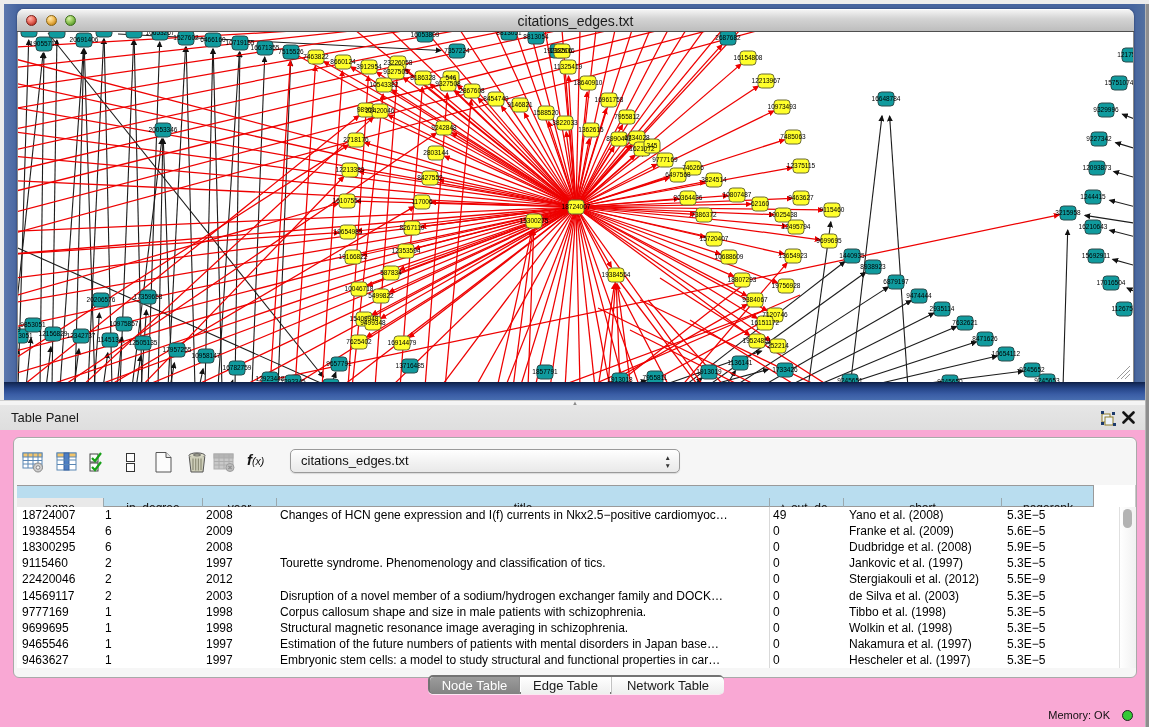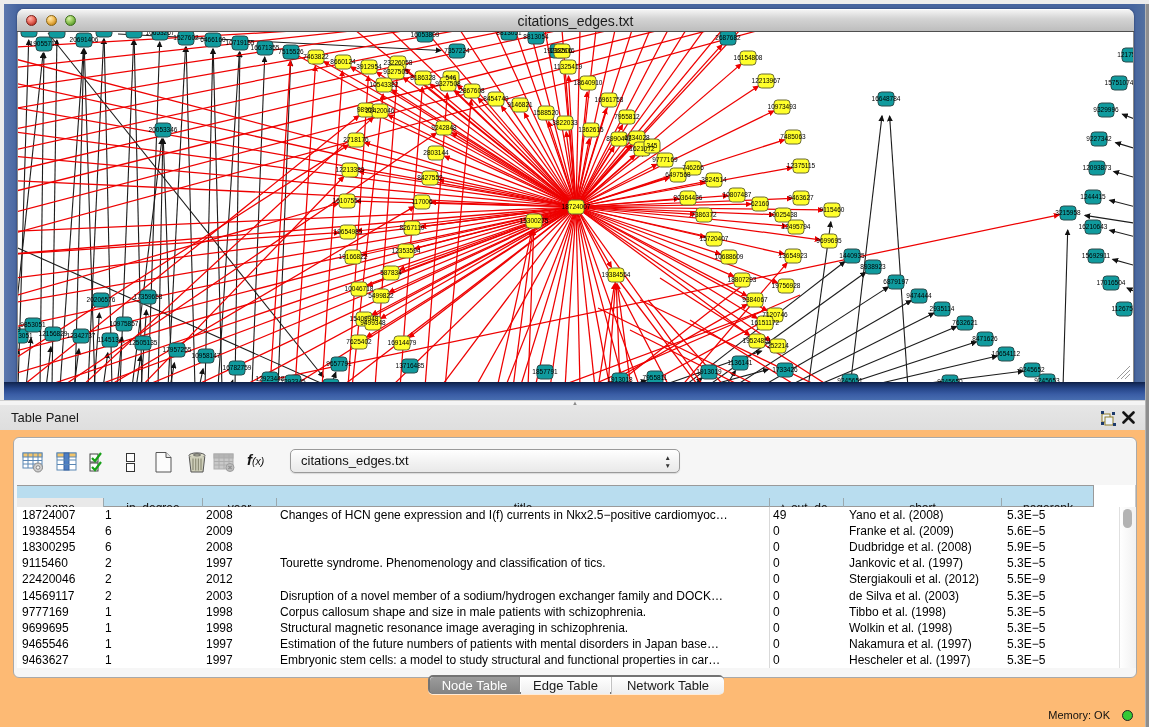--- a/index.html
+++ b/index.html
@@ -19,21 +19,21 @@
 .tl{width:11px;height:11px;border-radius:50%;top:6px}
 #tlr{left:9px;background:radial-gradient(circle at 35% 28%,#ffb6ad,#ee7568 40%,#c03a2e 75%,#a72a20);border:1px solid #7e1f18}
 #tly{left:29px;background:radial-gradient(circle at 35% 28%,#ffe9b0,#f3c160 40%,#cd8f24 75%,#b37a1a);border:1px solid #8a6512}
 #tlg{left:48px;background:radial-gradient(circle at 35% 28%,#d8f3ae,#9ccd61 40%,#62a234 75%,#4e8c26);border:1px solid #3c6d1b}
 #gcontent{left:0;top:23px;width:1117px;height:350px;background:#fff;border-left:1px solid #8a8a8a;border-right:1px solid #8a8a8a}
 #graph{position:absolute;left:0;top:0}
 #grip{right:2px;bottom:2px;width:16px;height:16px}
 
 #divbar{left:0;top:400px;width:1145px;height:5px;background:#f4f4f4;border-top:1px solid #cfcfcf}
 #divarrow{left:570px;top:401px;width:10px;height:4px;color:#8a8a8a;font-size:6px;text-align:center;line-height:4px}
-#tpanel{left:0;top:405px;width:1145px;height:322px;background:#fdba74}
+#tpanel{left:0;top:405px;width:1145px;height:322px;background:#f9a8d4}
 #tphead{left:0;top:0;width:1145px;height:25px;background:linear-gradient(#e6e6e6,#dedede)}
 #tptitle{left:11px;top:5px;font-size:13px;color:#1a1a1a}
 #ticons{right:28px;top:5px}
 
 #container{left:13px;top:32px;width:1124px;height:241px;background:#f6f6f6;border:1px solid #a9a9a9;border-radius:6px;box-shadow:inset 0 1px 0 #fff}
 
 .icon{position:absolute;top:13px}
 #combo{left:276px;top:11px;width:390px;height:24px;border:1px solid #9a9a9a;border-radius:5px;
  background:linear-gradient(#ffffff,#f1f1f1 60%,#e9e9e9);box-shadow:0 1px 1px rgba(0,0,0,.12);font-size:13px;color:#111;line-height:22px;padding-left:10px}
 #combo .updn{position:absolute;right:8px;top:3.5px;color:#333;font-size:6.5px;line-height:8px;text-align:center}

